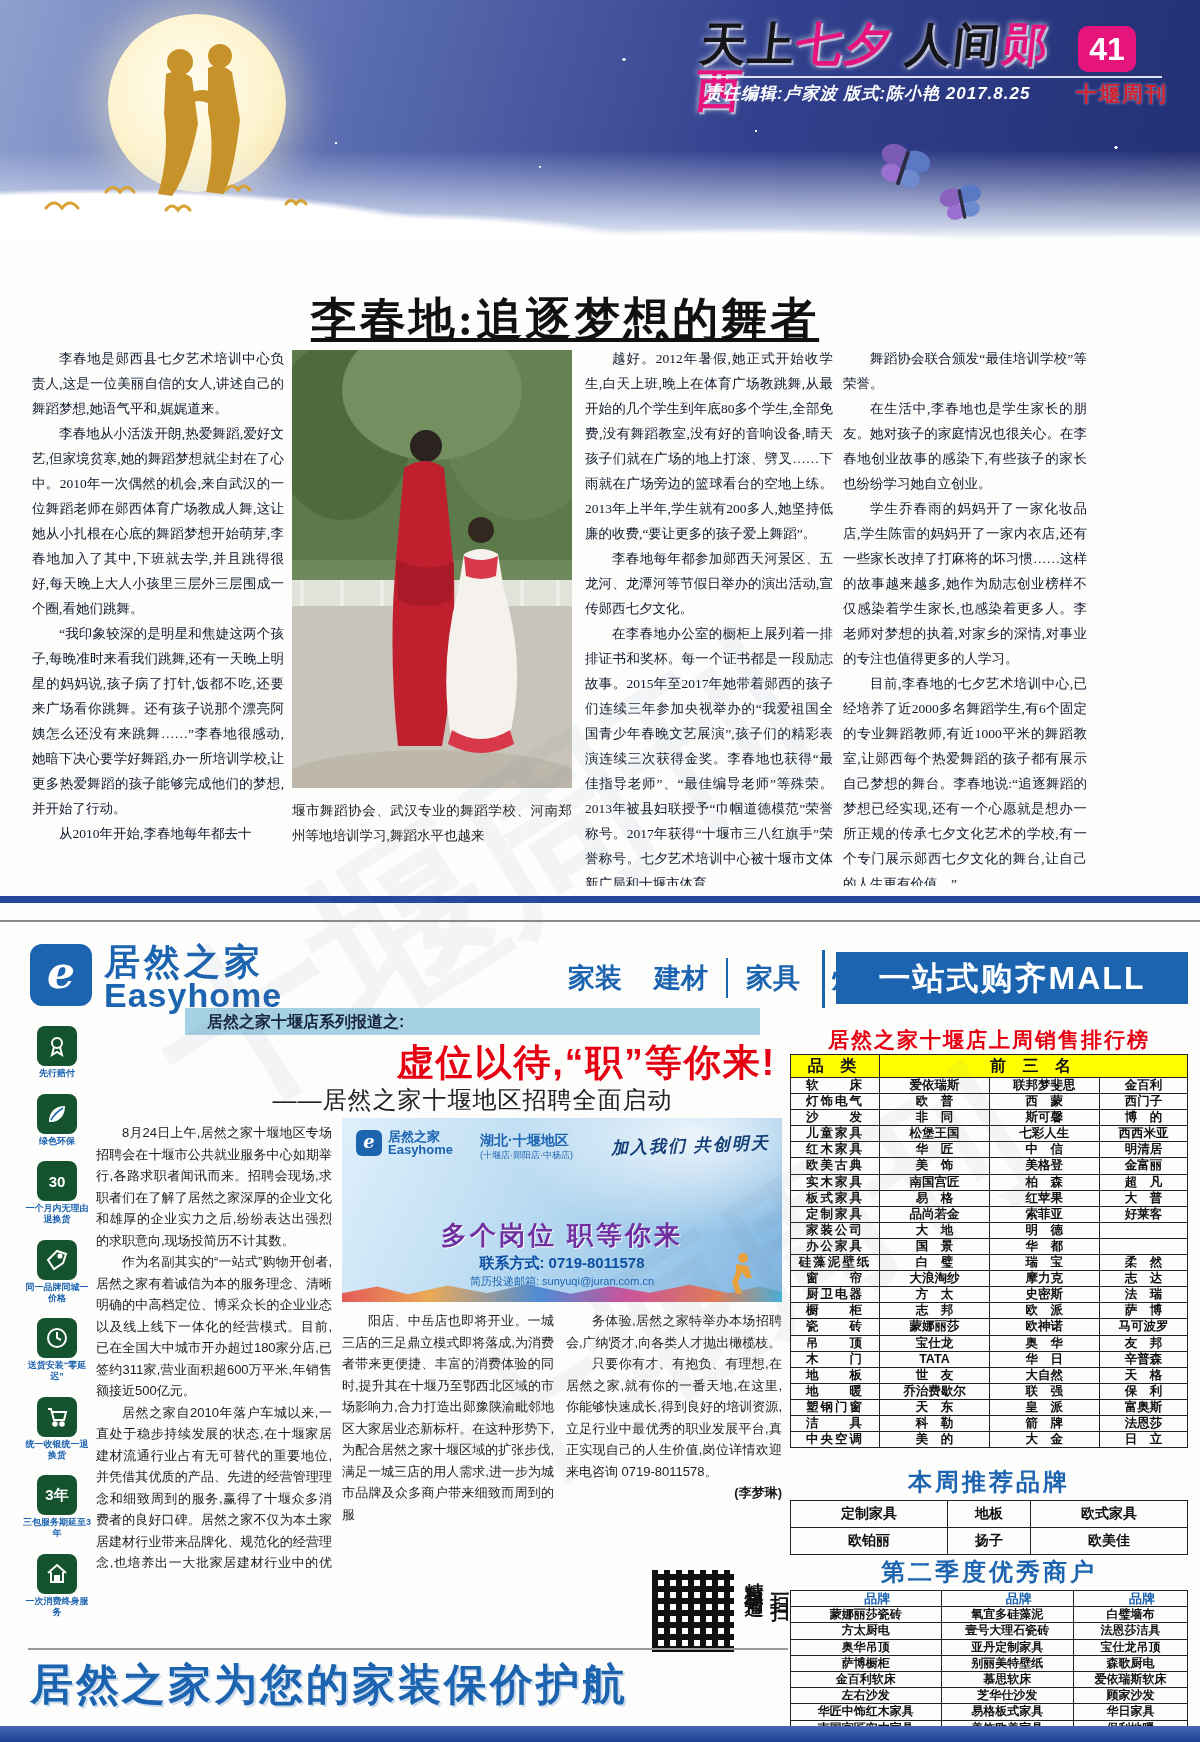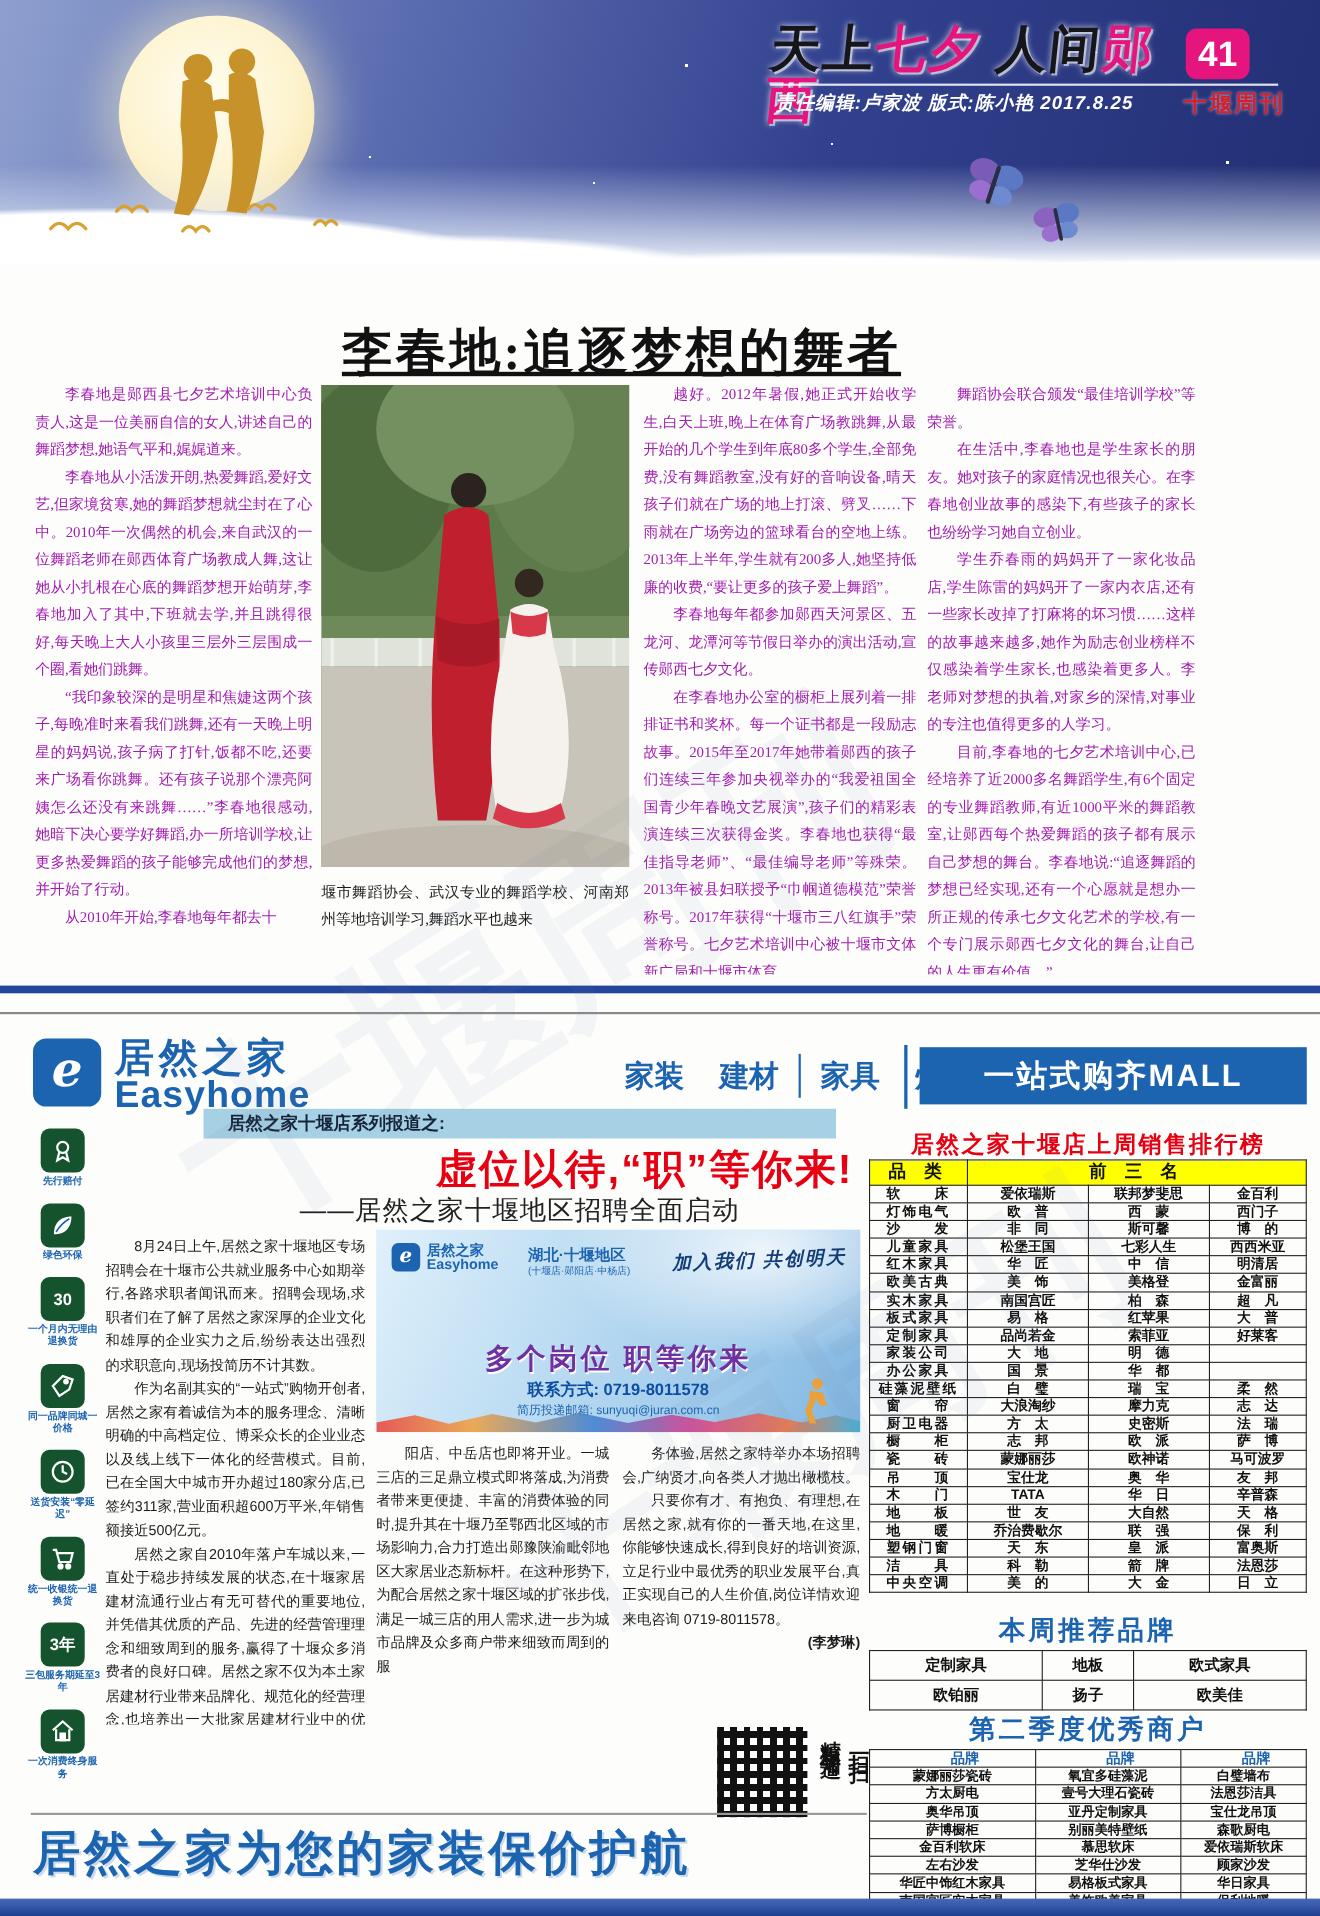--- a/index.html
+++ b/index.html
@@ -40,21 +40,21 @@
   .credits-rule{position:absolute;left:700px;top:76px;width:462px;height:2px;background:rgba(255,255,255,.85);}
   .credits{position:absolute;left:705px;top:82px;color:#fff;font-size:17px;font-style:italic;
     font-family:"Liberation Sans",sans-serif;font-weight:bold;letter-spacing:1px;}
   .edition{position:absolute;left:1076px;top:80px;color:#d2202f;font-size:21px;font-weight:bold;
     letter-spacing:2px;text-shadow:0 0 3px rgba(255,255,255,.6);}
   .bfly{position:absolute;z-index:3;}
   
   .article-headline{position:absolute;left:0;top:258px;width:1130px;text-align:center;
     font-size:46px;font-weight:bold;color:#111;letter-spacing:3px;text-decoration:underline;}
   .acol{position:absolute;top:346px;height:540px;overflow:hidden;font-size:13.5px;line-height:25px;
-    text-align:justify;color:#a21caf;}
+    text-align:justify;color:#0f172a;}
   .acol p{margin:0;text-indent:2em;}
   #art-col1{left:32px;width:252px;}
   #art-col2{left:585px;width:248px;}
   #art-col3{left:843px;width:244px;}
   .photo{position:absolute;left:292px;top:350px;width:280px;height:438px;margin:0;}
   .photo-cont{position:absolute;left:292px;top:798px;width:280px;height:84px;overflow:hidden;
     font-size:13.5px;line-height:25px;text-align:justify;color:#1c1c1c;}
   .rule-blue{position:absolute;left:0;top:896px;width:1200px;height:7px;background:#23459c;}
   .rule-gray{position:absolute;left:0;top:920px;width:1200px;height:2px;background:#8a8a8a;}
   
@@ -64,21 +64,21 @@
     font-size:44px;line-height:58px;font-style:italic;font-weight:bold;}
   .eh-cn{position:absolute;left:104px;top:938px;color:#1d64b0;font-size:36px;font-weight:bold;letter-spacing:4px;}
   .eh-en{position:absolute;left:104px;top:976px;color:#1d64b0;font-size:34px;font-weight:bold;
     font-family:"Liberation Sans",sans-serif;letter-spacing:1px;}
   .eh-nav{position:absolute;left:552px;top:956px;display:flex;gap:0;color:#1d64b0;
     font-size:27px;font-weight:bold;}
   .eh-nav .nav-item{padding:4px 16px;}
   .eh-nav .sep{width:2px;background:#1d64b0;margin:2px 2px;}
   .nav-divider{position:absolute;left:822px;top:950px;width:3px;height:58px;background:#1d64b0;}
   .mall-box{position:absolute;left:836px;top:952px;width:352px;height:52px;background:#1d64b0;
-    color:#fff;font-size:28px;font-weight:bold;text-align:center;line-height:52px;letter-spacing:2px;}
+    color:#fff;font-size:32px;font-weight:bold;text-align:center;line-height:52px;letter-spacing:2px;}
   .series-bar{position:absolute;left:185px;top:1008px;width:575px;height:27px;background:#a6d0e4;
     color:#16243a;font-size:16px;font-weight:bold;line-height:27px;padding-left:22px;box-sizing:border-box;}
   .red-title{position:absolute;left:201px;top:1038px;width:575px;text-align:right;color:#e60012;
     font-size:37px;font-weight:bold;letter-spacing:2px;}
   .sub-title{position:absolute;left:185px;top:1084px;width:575px;text-align:center;color:#222;
     font-size:24px;letter-spacing:1px;}
   .services{position:absolute;left:22px;top:1026px;width:70px;}
   .svc{margin-bottom:14.5px;text-align:center;}
   .svc .ic{width:40px;height:40px;margin:0 auto 2px;background:#14532d;border-radius:8px;
     display:flex;align-items:center;justify-content:center;color:#fff;font-weight:bold;

